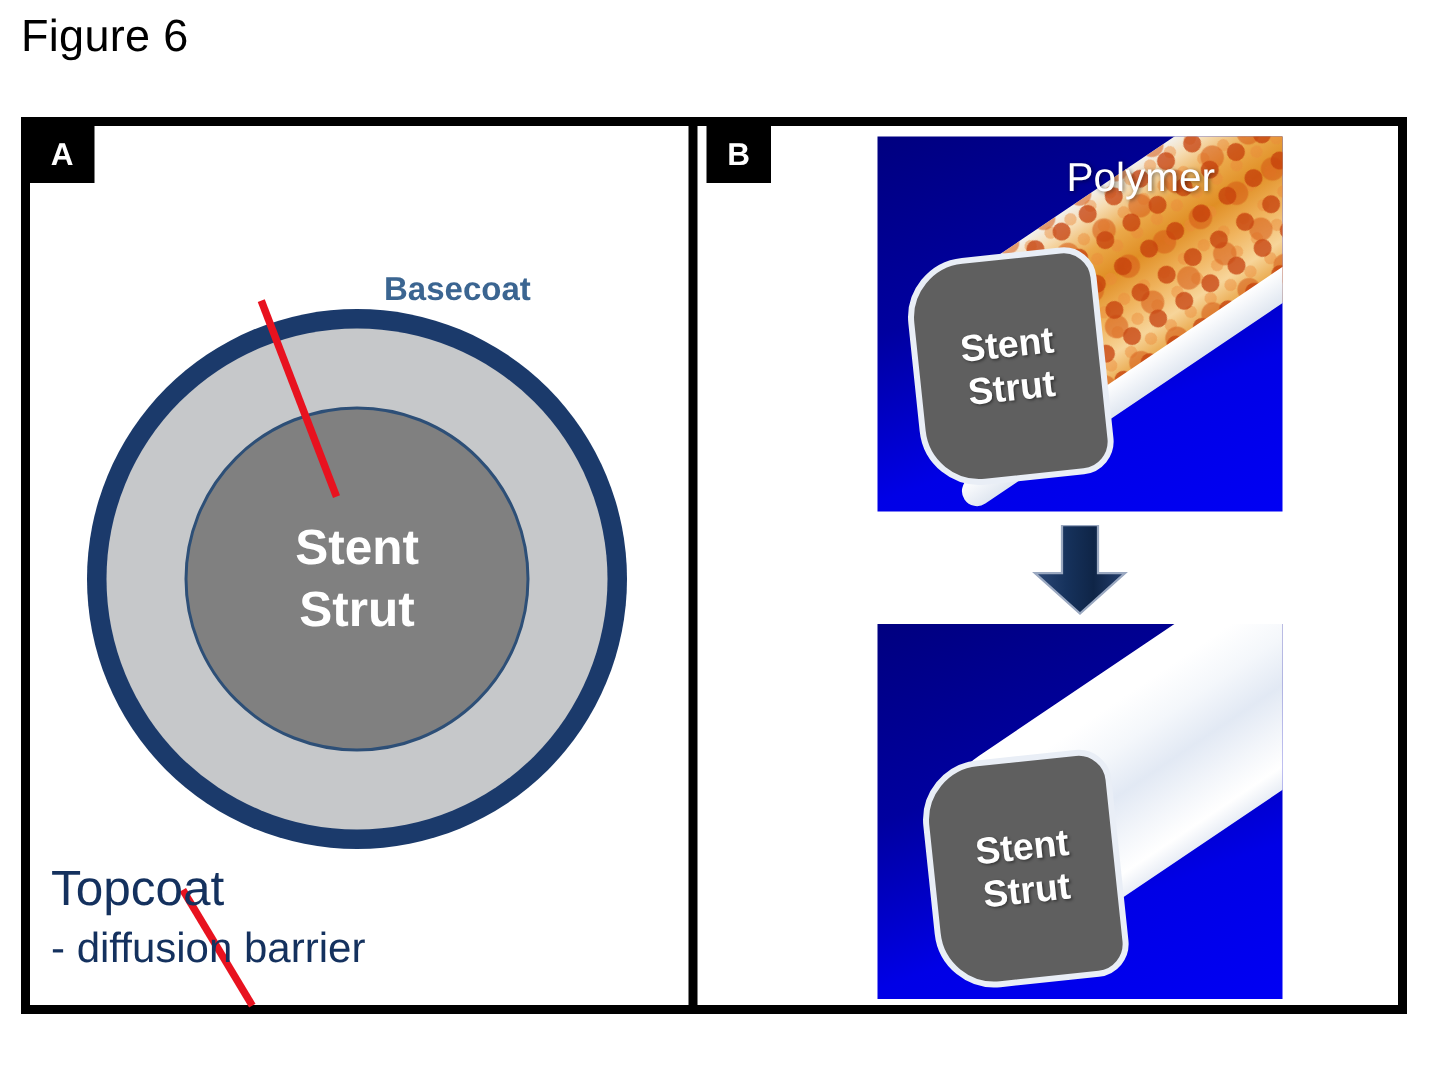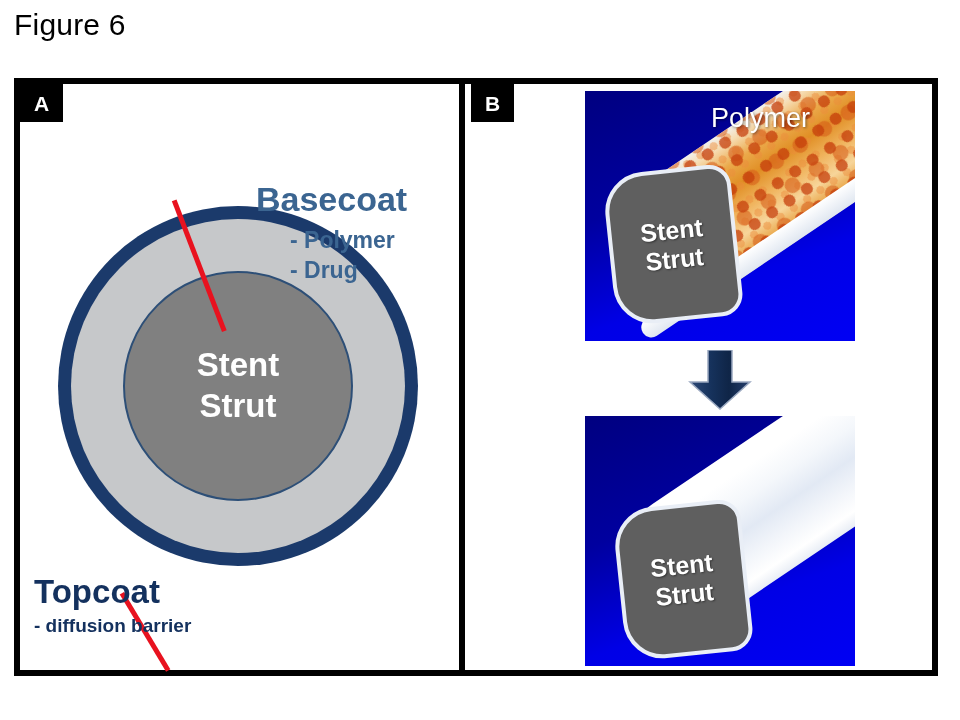--- a/index.html
+++ b/index.html
@@ -142,21 +142,21 @@
 
   
   #label-basecoat {
     position: absolute;
     left: 236px;
     top: 97px;
     width: 216px;
   }
   #label-basecoat .heading {
     color: #3b6591;
-    font-size: 34px;
+    font-size: 22px;
     font-weight: bold;
     line-height: 1.1;
     white-space: nowrap;
   }
   #label-basecoat .bullets {
     margin-top: 8px;
     padding-left: 34px;
   }
   #label-basecoat .bullets div {
     color: #3b6591;
@@ -168,28 +168,28 @@
 
   #label-topcoat {
     position: absolute;
     left: 14px;
     top: 490px;
     width: 300px;
   }
   #label-topcoat .heading {
     color: #14315e;
     font-size: 33px;
-    font-weight: bold;
+    font-weight: normal;
     line-height: 1.1;
     white-space: nowrap;
   }
   #label-topcoat .bullets div {
     color: #14315e;
-    font-size: 19px;
-    font-weight: bold;
+    font-size: 28px;
+    font-weight: normal;
     line-height: 1.3;
     margin-top: 4px;
     white-space: nowrap;
   }
 
   
   #panel-b {
     position: absolute;
     left: 465px;
     top: 84px;
@@ -336,24 +336,20 @@
       <div class="strut-line">Stent</div>
       <div class="strut-line">Strut</div>
     </div>
   </div>
 
   <div class="leader" id="leader-basecoat"></div>
   <div class="leader" id="leader-topcoat"></div>
 
   <div id="label-basecoat">
     <div class="heading">Basecoat</div>
-    <div class="bullets">
-      <div>- Polymer</div>
-      <div>- Drug</div>
-    </div>
   </div>
 
   <div id="label-topcoat">
     <div class="heading">Topcoat</div>
     <div class="bullets">
       <div>- diffusion barrier</div>
     </div>
   </div>
 </div>
 

